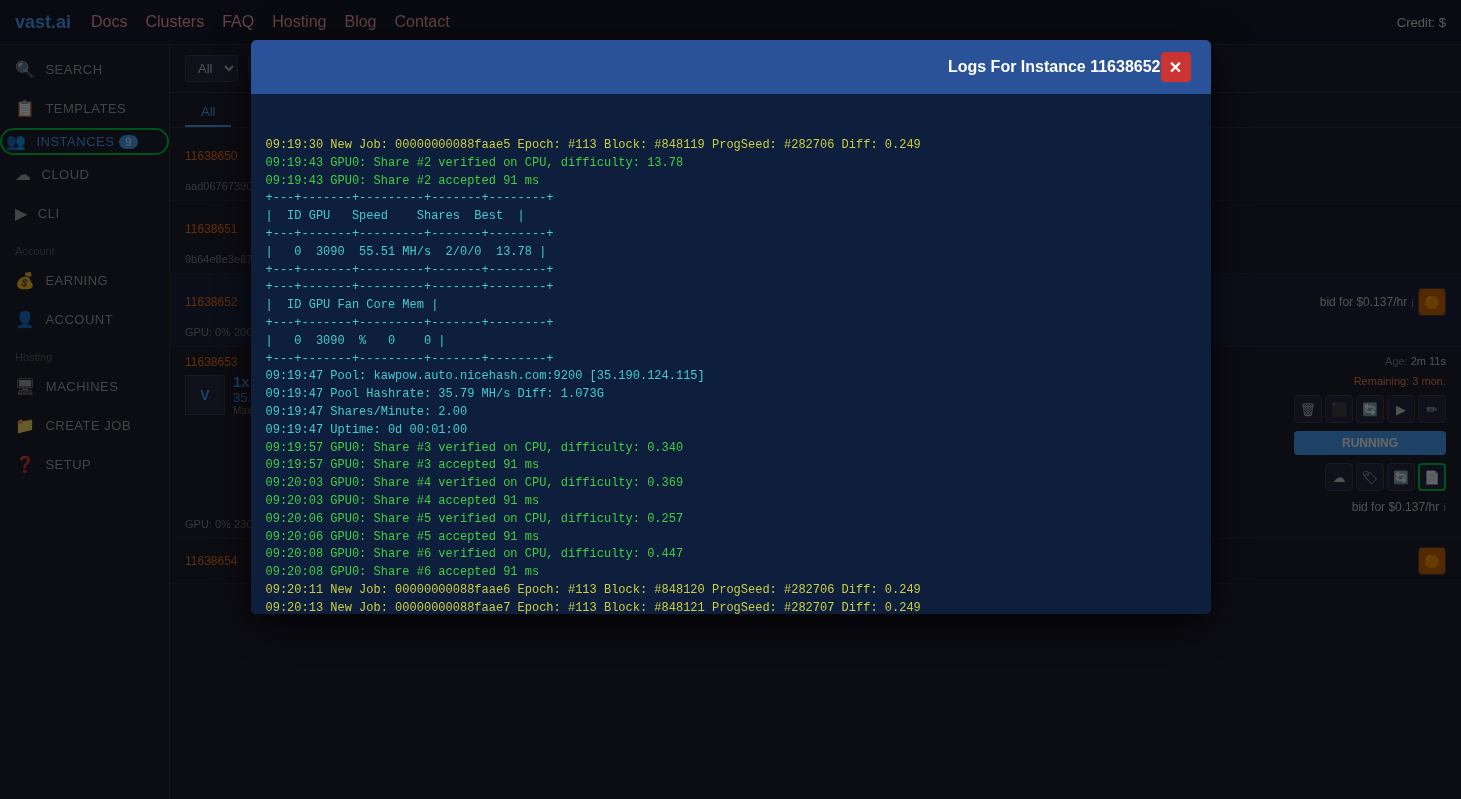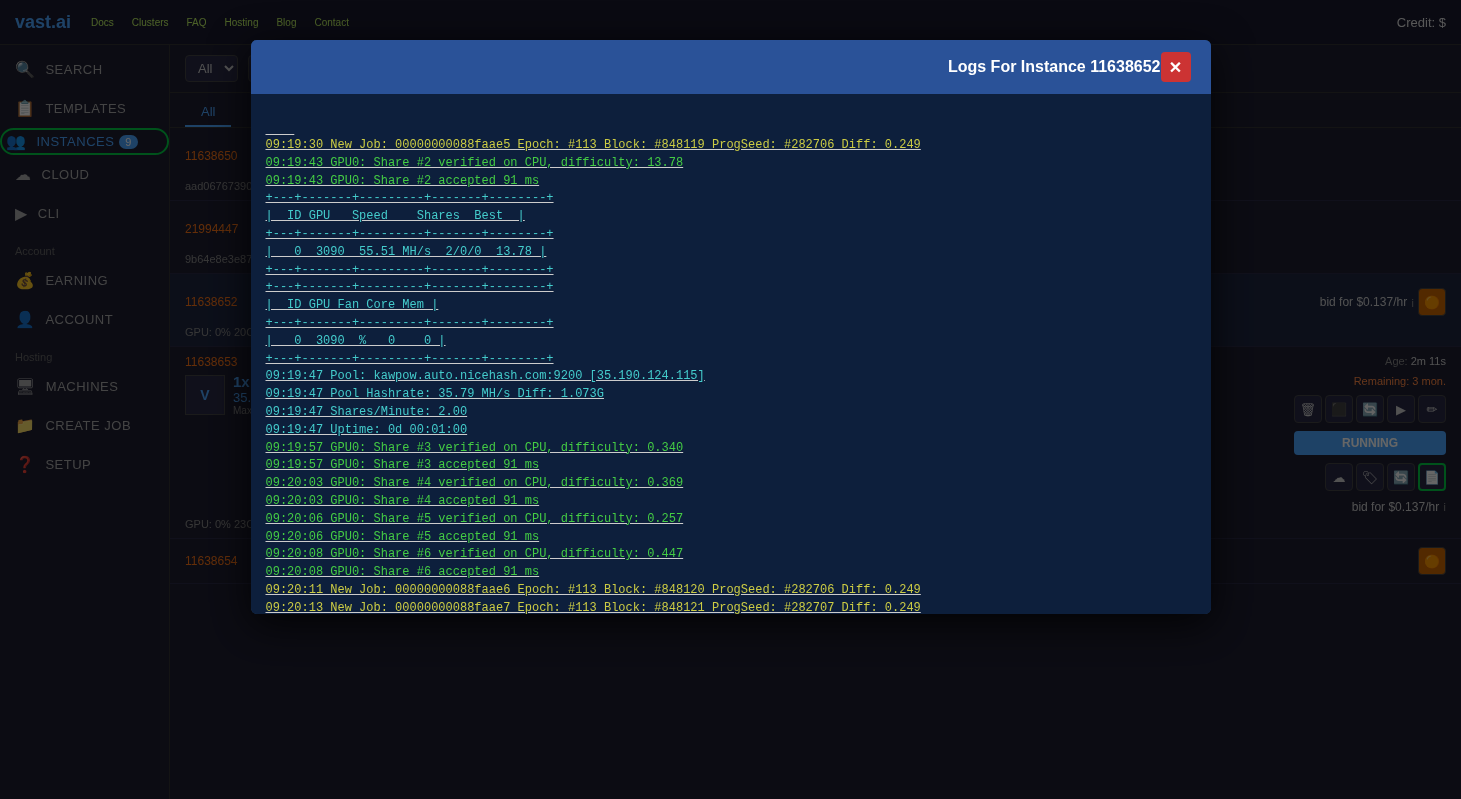--- a/index.html
+++ b/index.html
@@ -17,24 +17,24 @@
       top: 0; left: 0; right: 0;
       z-index: 100;
     }
     .top-nav .logo {
       color: #4da6ff;
       font-size: 18px;
       font-weight: bold;
       margin-right: 20px;
     }
     .top-nav a {
-      color: #bef264;
+      color: #fca5a5;
       text-decoration: none;
       margin-right: 18px;
-      font-size: 10px;
+      font-size: 16px;
     }
     .top-nav .credit {
       margin-left: auto;
       color: #ddd;
       font-size: 13px;
     }
 
     
     .layout {
       display: flex;
@@ -242,21 +242,20 @@
     .modal-body {
       background: #0d1f3c;
       padding: 15px;
       height: 520px;
       overflow-y: auto;
       font-family: 'Courier New', monospace;
       font-size: 12px;
       color: #ccc;
       white-space: pre-wrap;
       word-break: break-all;
-      text-decoration: underline;
     }
 
     
     .modal-body::-webkit-scrollbar { width: 8px; }
     .modal-body::-webkit-scrollbar-track { background: #0a1828; }
     .modal-body::-webkit-scrollbar-thumb { background: #2a5298; }
 
     .log-line { margin-bottom: 1px; line-height: 1.4; }
 
     .ip-badge {
@@ -363,21 +362,21 @@
         </span>
         <span class="instance-meta">Max CUDA: 12.5</span>
       </div>
       <div class="instance-status">
         <span style="color:#888;font-size:11px;">aad06767390682b197f40328f6926...</span>
       </div>
     </div>
 
     <div class="instance-card">
       <div class="instance-row1">
-        <span class="instance-id">21994447</span>
+        <span class="instance-id">11638651</span>
         <span class="instance-meta">m:7432</span>
         <span class="instance-meta">host:587</span>
         <div class="vastai-logo">V</div>
         <span class="instance-gpu-name">1x RTX 4090</span>
         <span class="instance-tflops">
           <span>81.8</span>
           <span style="font-size:10px; margin-left:2px;">TFLOPS</span>
         </span>
         <span class="instance-meta">Max CUDA: 12.5</span>
       </div>

